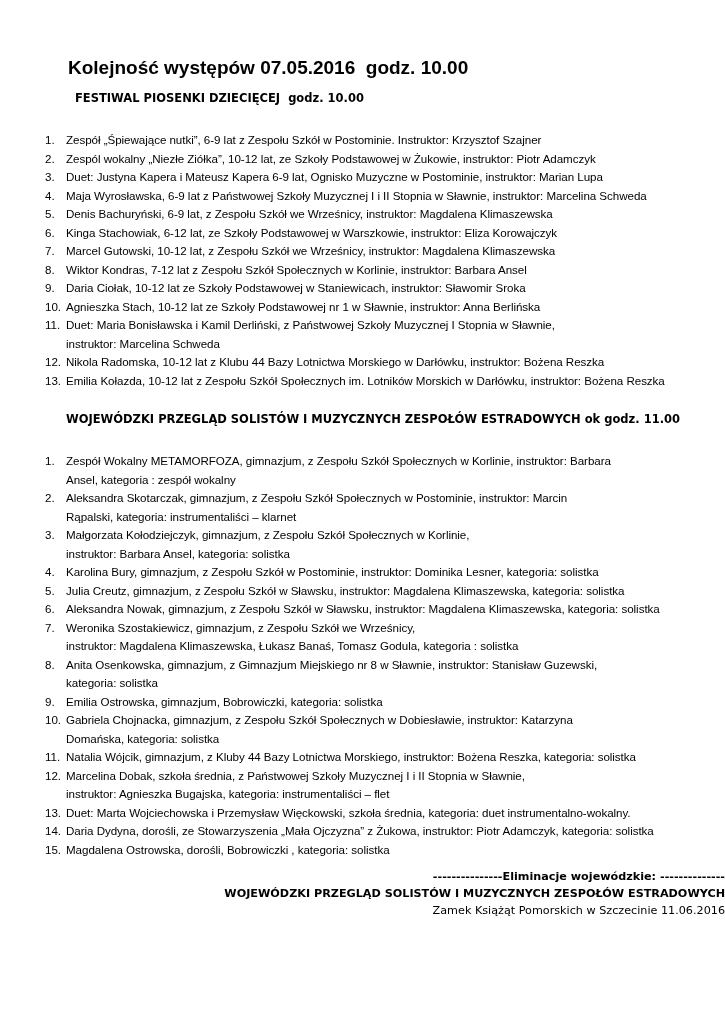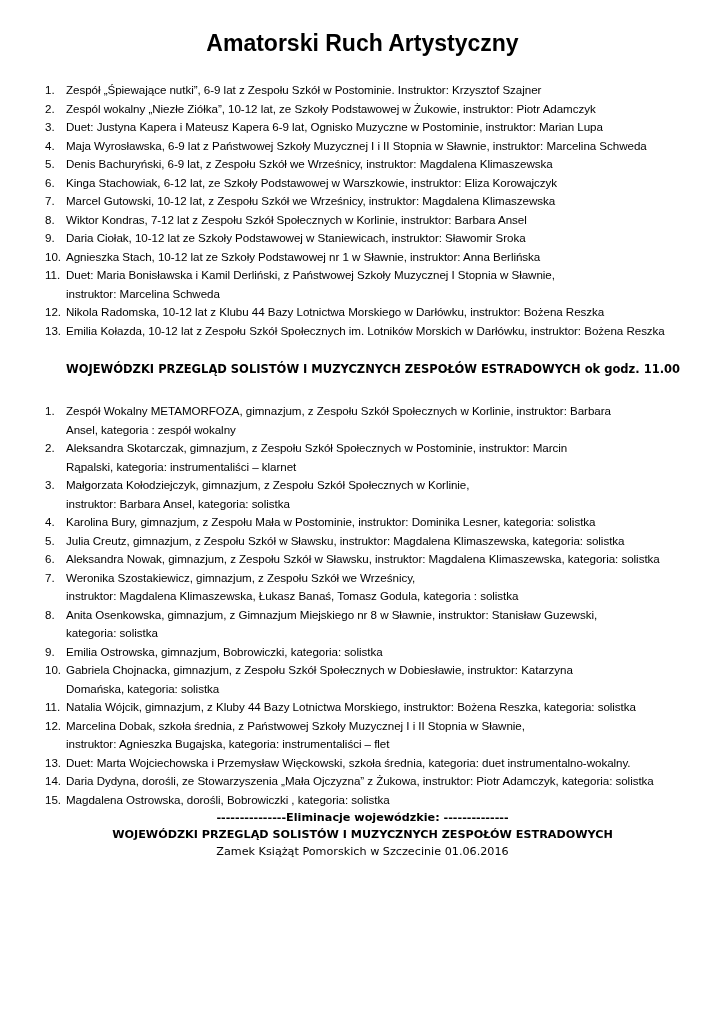--- a/index.html
+++ b/index.html
@@ -78,39 +78,41 @@
     padding-left: 21px;
     white-space: pre-line;
   }
   ol.performer-list li::before {
     content: counter(li) ".";
     position: absolute;
     left: 0;
     top: 0;
   }
   .footer {
-    text-align: center;
+    margin-top: 9px;
+    text-align: right;
     font-family: "DejaVu Sans", sans-serif;
     font-size: 11.2px;
     line-height: 17px;
   }
   .footer .bold {
     font-weight: bold;
   }
 </style>
 </head>
 <body>
 
 <div class="page">
 
-  <h1 class="page-title">Amatorski Ruch Artystyczny</h1>
 
 
+  <h3 class="schedule-heading">Kolejność występów 07.05.2016  godz. 10.00</h3>
 
   <div class="section">
+    <h4 class="section-heading-1">FESTIWAL PIOSENKI DZIECIĘCEJ  godz. 10.00</h4>
     <ol class="performer-list">
         <li>Zespół „Śpiewające nutki”,  6-9 lat z Zespołu Szkół w Postominie. Instruktor: Krzysztof Szajner</li>
         <li>Zespól wokalny „Niezłe Ziółka”, 10-12 lat, ze Szkoły Podstawowej w Żukowie, instruktor: Piotr Adamczyk</li>
         <li>Duet: Justyna Kapera i Mateusz Kapera 6-9 lat, Ognisko Muzyczne w Postominie, instruktor: Marian Lupa</li>
         <li>Maja Wyrosławska, 6-9 lat  z Państwowej Szkoły Muzycznej I i II Stopnia w Sławnie, instruktor: Marcelina Schweda</li>
         <li>Denis Bachuryński, 6-9 lat, z Zespołu Szkół we Wrześnicy, instruktor: Magdalena Klimaszewska</li>
         <li>Kinga Stachowiak, 6-12 lat, ze Szkoły Podstawowej w Warszkowie, instruktor: Eliza Korowajczyk</li>
         <li>Marcel Gutowski, 10-12 lat, z Zespołu Szkół we Wrześnicy, instruktor: Magdalena Klimaszewska</li>
         <li>Wiktor Kondras, 7-12 lat z Zespołu Szkół Społecznych w Korlinie, instruktor: Barbara Ansel</li>
         <li>Daria Ciołak, 10-12 lat ze Szkoły Podstawowej w Staniewicach, instruktor: Sławomir Sroka</li>
@@ -124,21 +126,21 @@
 
   <div class="section">
     <h4 class="section-heading-2">WOJEWÓDZKI PRZEGLĄD SOLISTÓW I MUZYCZNYCH ZESPOŁÓW ESTRADOWYCH ok godz. 11.00</h4>
     <ol class="performer-list">
         <li>Zespół Wokalny METAMORFOZA, gimnazjum, z Zespołu Szkół Społecznych w Korlinie, instruktor: Barbara
 Ansel, kategoria : zespół wokalny</li>
         <li>Aleksandra Skotarczak,  gimnazjum, z Zespołu Szkół Społecznych w Postominie, instruktor: Marcin
 Rąpalski, kategoria: instrumentaliści – klarnet</li>
         <li>Małgorzata Kołodziejczyk, gimnazjum, z Zespołu Szkół Społecznych w Korlinie,
 instruktor: Barbara Ansel, kategoria: solistka</li>
-        <li>Karolina Bury, gimnazjum, z Zespołu Mała w Postominie, instruktor: Dominika Lesner, kategoria: solistka</li>
+        <li>Karolina Bury, gimnazjum, z Zespołu Szkół w Postominie, instruktor: Dominika Lesner, kategoria: solistka</li>
         <li>Julia Creutz, gimnazjum, z Zespołu Szkół w Sławsku, instruktor: Magdalena Klimaszewska, kategoria: solistka</li>
         <li>Aleksandra Nowak, gimnazjum, z Zespołu Szkół w Sławsku, instruktor: Magdalena Klimaszewska, kategoria: solistka</li>
         <li>Weronika Szostakiewicz, gimnazjum, z Zespołu Szkół we Wrześnicy,
 instruktor: Magdalena Klimaszewska, Łukasz Banaś, Tomasz Godula, kategoria : solistka</li>
         <li>Anita Osenkowska, gimnazjum, z Gimnazjum Miejskiego nr 8 w Sławnie, instruktor: Stanisław Guzewski,
 kategoria: solistka</li>
         <li>Emilia Ostrowska, gimnazjum, Bobrowiczki, kategoria: solistka</li>
         <li>Gabriela Chojnacka, gimnazjum, z Zespołu Szkół Społecznych w Dobiesławie, instruktor: Katarzyna
 Domańska, kategoria: solistka</li>
         <li>Natalia Wójcik, gimnazjum, z Kluby 44 Bazy Lotnictwa Morskiego, instruktor: Bożena Reszka, kategoria: solistka</li>
@@ -146,16 +148,16 @@
 instruktor: Agnieszka Bugajska, kategoria: instrumentaliści – flet</li>
         <li>Duet: Marta Wojciechowska i Przemysław Więckowski, szkoła średnia, kategoria: duet instrumentalno-wokalny.</li>
         <li>Daria Dydyna, dorośli, ze Stowarzyszenia „Mała Ojczyzna” z Żukowa, instruktor: Piotr Adamczyk, kategoria: solistka</li>
         <li>Magdalena Ostrowska, dorośli, Bobrowiczki , kategoria: solistka</li>
       </ol>
   </div>
 
   <div class="footer">
       <div class="bold">---------------Eliminacje wojewódzkie: --------------</div>
       <div class="bold">WOJEWÓDZKI PRZEGLĄD SOLISTÓW I MUZYCZNYCH ZESPOŁÓW ESTRADOWYCH</div>
-      <div>Zamek Książąt Pomorskich w Szczecinie 01.06.2016</div>
+      <div>Zamek Książąt Pomorskich w Szczecinie 11.06.2016</div>
     </div>
 
 </div>
 
 </body></html>

